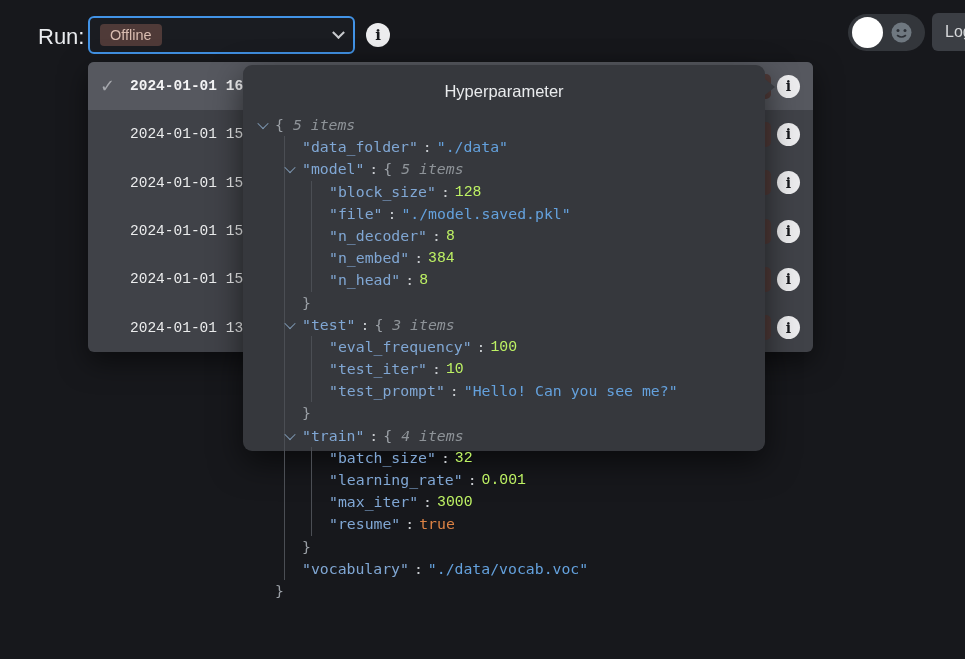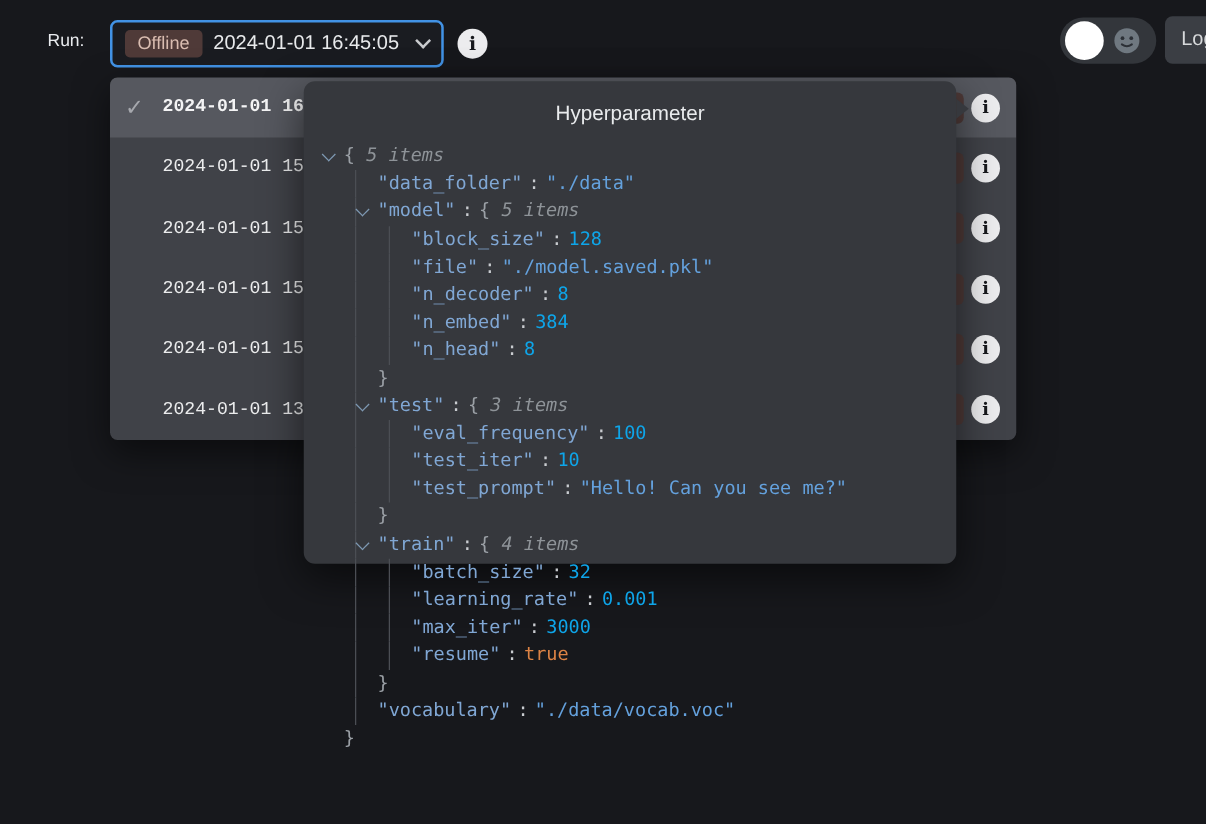--- a/index.html
+++ b/index.html
@@ -1,20 +1,20 @@
 <!DOCTYPE html>
 <html><head>
 <meta charset="utf-8">
 <style>
   * { margin:0; padding:0; box-sizing:border-box; }
   html,body { width:965px; height:659px; overflow:hidden; }
   body { background:#17181c; font-family:"Liberation Sans", sans-serif; position:relative; }
 
   
-  .run-label { position:absolute; left:38px; top:24px; color:#e9ebee; font-size:14px; }
+  .run-label { position:absolute; left:38px; top:24px; color:#e9ebee; font-size:22px; }
   .run-select {
     position:absolute; left:88px; top:16px; width:267px; height:38px;
     background:#1a1c21; border:2px solid #4293e6; border-radius:6px;
     display:flex; align-items:center; padding:0 10px; cursor:pointer;
   }
   .offline-badge {
     background:#4f3a38; color:#d9bcb0; font-size:14.5px;
     padding:3px 10px; border-radius:4px; margin-right:9px; white-space:nowrap;
   }
   .run-select .value { color:#e8eaec; font-size:16px; white-space:nowrap; }
@@ -88,31 +88,30 @@
     content:""; width:7px; height:7px; margin-left:1px;
     border-right:1.6px solid #7e99b3; border-bottom:1.6px solid #7e99b3;
     transform:rotate(45deg) translate(-1px,-1px);
   }
   .tok-punct { color:#9ba0a6; }
   .tok-punct + .tok-meta { margin-left:9px;font-style:italic; }
   .tok-meta { color:#8e9398; font-style:italic; }
   .tok-key { color:#80a7d4; }
   .tok-colon { color:#c9ccd0; margin:0 5px; }
   .tok-string { color:#64a1dd; }
-  .tok-number { color:#0ea5e9; }
+  .tok-number { color:#bef264;font-family:Liberation Mono, monospace; }
   .tok-boolean { color:#dd8345; }
 </style>
 </head>
 <body>
 
 <span class="run-label">Run:</span>
 
 <div class="run-select">
   <span class="offline-badge">Offline</span>
-  <span class="value">2024-01-01 16:45:05</span>
   <span class="chevron-down"></span>
 </div>
 
 <div class="header-info info-circle">i</div>
 
 <div class="theme-toggle">
   <span class="toggle-knob"></span>
   <span class="toggle-smiley">
     <svg width="23" height="23" viewBox="0 0 23 23">
       <circle cx="11.5" cy="11.5" r="10" fill="#6f7880"></circle>

